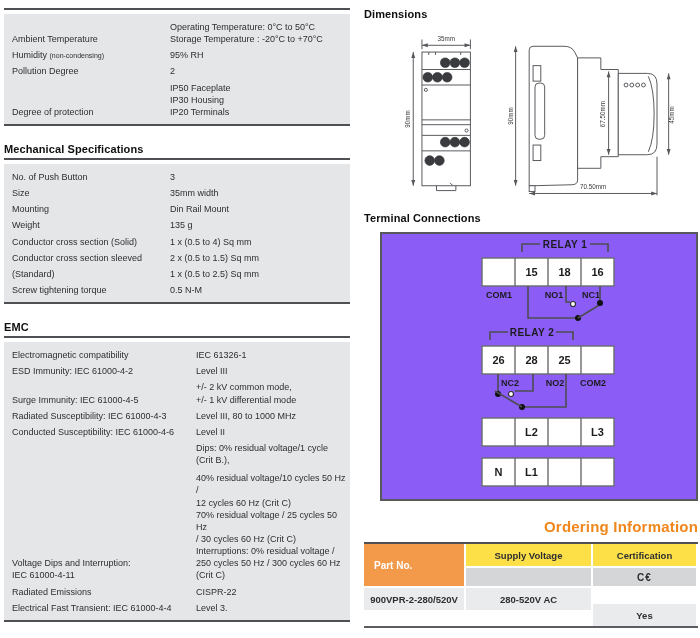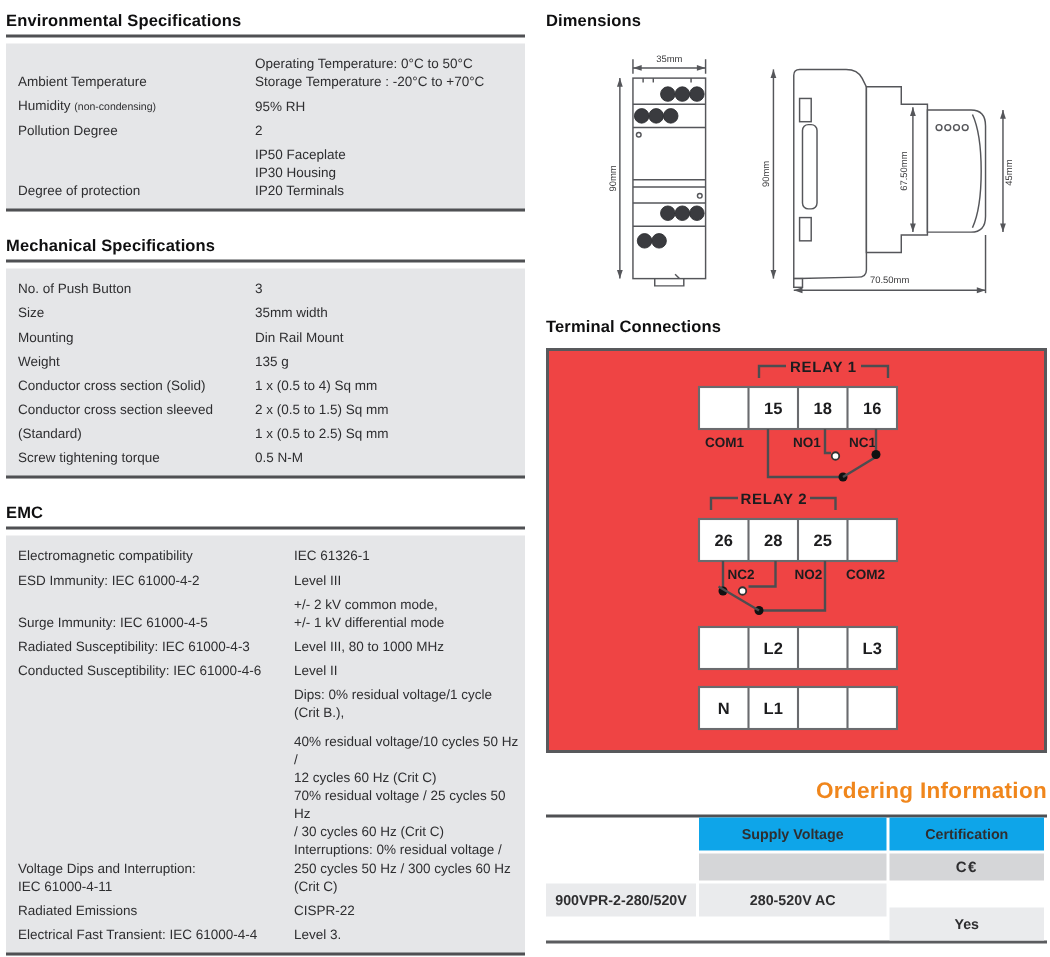--- a/index.html
+++ b/index.html
@@ -28,51 +28,50 @@
   
   .dims-wrap{display:flex;align-items:flex-start;margin:7px 0 10px 26px;}
   svg text{font-family:"Liberation Sans", sans-serif;}
   .dimtxt{font-size:6.5px;fill:#3a3a3c;}
   .lineart{stroke:#55565a;stroke-width:1;fill:none;}
   .fillwhite{fill:#ffffff;}
   .screw{fill:#3a3b3f;stroke:#2c2d30;stroke-width:.6;}
   .arrow{fill:#55565a;}
 
   
-  .terminal-box{border:2px solid #58595c;margin-top:5px;background:#ef4444;}
+  .terminal-box{border:2px solid #58595c;margin-top:5px;background:#8b5cf6;margin-left:16px;}
   .relay-num{font-size:11px;font-weight:bold;fill:#1c1c1e;}
   .relay-pin{font-size:9px;font-weight:bold;fill:#1c1c1e;}
   .relay-lbl{font-size:10px;font-weight:bold;fill:#1c1c1e;letter-spacing:.5px;}
   .tline{stroke:#4c4d50;stroke-width:1.6;fill:none;}
   .tblock{stroke:#6a6b6e;stroke-width:1.4;fill:#ffffff;}
   .dot{fill:#111;}
   .odot{fill:#fff;stroke:#333;stroke-width:1.2;}
 
   
   .ord-title{font-size:15px;font-weight:bold;color:#f0861c;margin-top:17px;letter-spacing:.2px;text-align:right;}
   .ord-table{
     display:grid;grid-template-columns:100px 125px 103px;gap:2px;background:#fff;
     border-top:2px solid #4f5053;border-bottom:2px solid #5b5c5f;margin-top:7px;font-size:9.5px;
   }
   .cell{display:flex;align-items:center;justify-content:center;font-weight:bold;}
   .part-head{grid-column:1;grid-row:1 / span 2;background:#f29a4a;color:#fff;font-weight:bold;font-size:10px;justify-content:flex-start;padding-left:10px;}
-  .h1{background:#0ea5e9;font-weight:bold;height:22px;}
+  .h1{background:#fde047;font-weight:bold;height:22px;}
   .h2{background:#d5d6d8;height:18px;}
   .drow{background:#eaebed;height:22px;}
   .ce{font-size:10px;font-weight:bold;letter-spacing:1px;}
 </style>
 </head>
 <body>
 
 <div class="page">
 
   <div class="col-left">
 
     <div class="sec">
-      <div class="sec-title">Environmental Specifications</div>
       <div class="rule"></div>
       <div class="spec-table">
         <div class="spec-row">
           <div class="spec-label">Ambient Temperature</div>
           <div class="spec-value">
               <div class="vline">Operating Temperature: 0°C to 50°C</div>
               <div class="vline">Storage Temperature : -20°C to +70°C</div>
             </div>
         </div>
         <div class="spec-row">
@@ -377,20 +376,21 @@
           <text x="149.5" y="242" text-anchor="middle" class="relay-num">L1</text>
           <text x="182.5" y="242" text-anchor="middle" class="relay-num"></text>
           <text x="215.5" y="242" text-anchor="middle" class="relay-num"></text>
         </svg>
       </div>
     </div>
 
     <div>
       <div class="ord-title">Ordering Information</div>
       <div class="ord-table">
+        <div class="cell part-head">Part No.</div>
         <div class="cell h1" style="grid-column:2;grid-row:1;">Supply Voltage</div>
         <div class="cell h1" style="grid-column:3;grid-row:1;">Certification</div>
         <div class="cell h2" style="grid-column:2;grid-row:2;"></div>
         <div class="cell h2 ce" style="grid-column:3;grid-row:2;">C€</div>
         <div class="cell drow" style="grid-column:1;grid-row:3;">900VPR-2-280/520V</div>
         <div class="cell drow" style="grid-column:2;grid-row:3;">280-520V AC</div>
         <div class="cell drow" style="grid-column:3;grid-row:3;margin-top:16px;">Yes</div>
       </div>
     </div>
 

